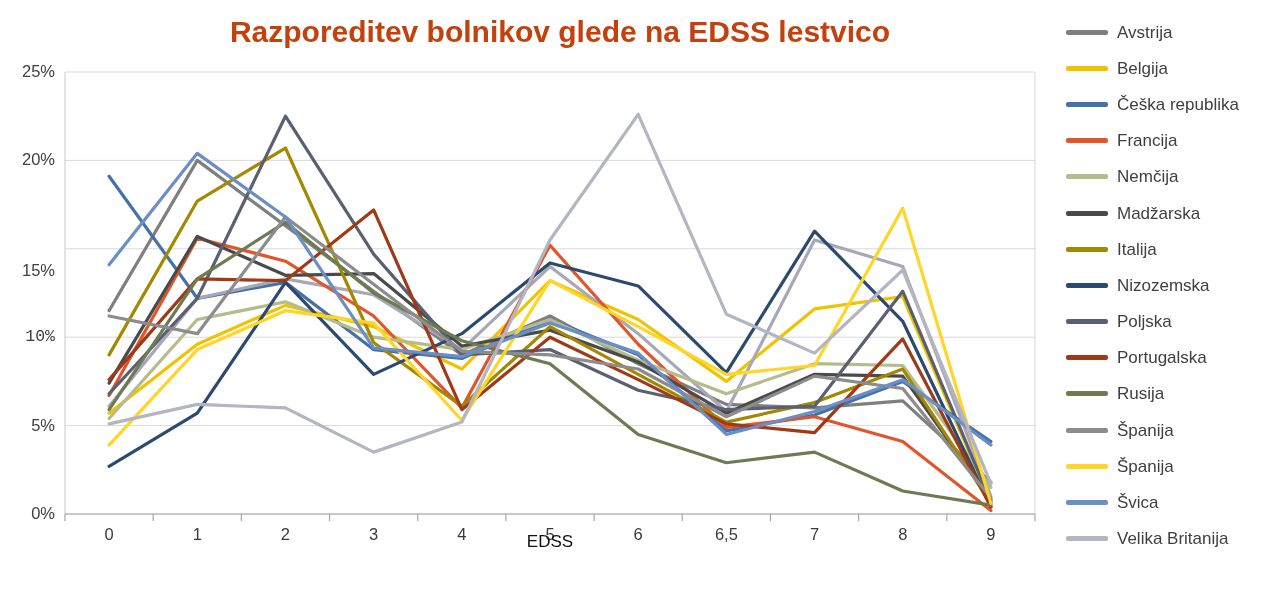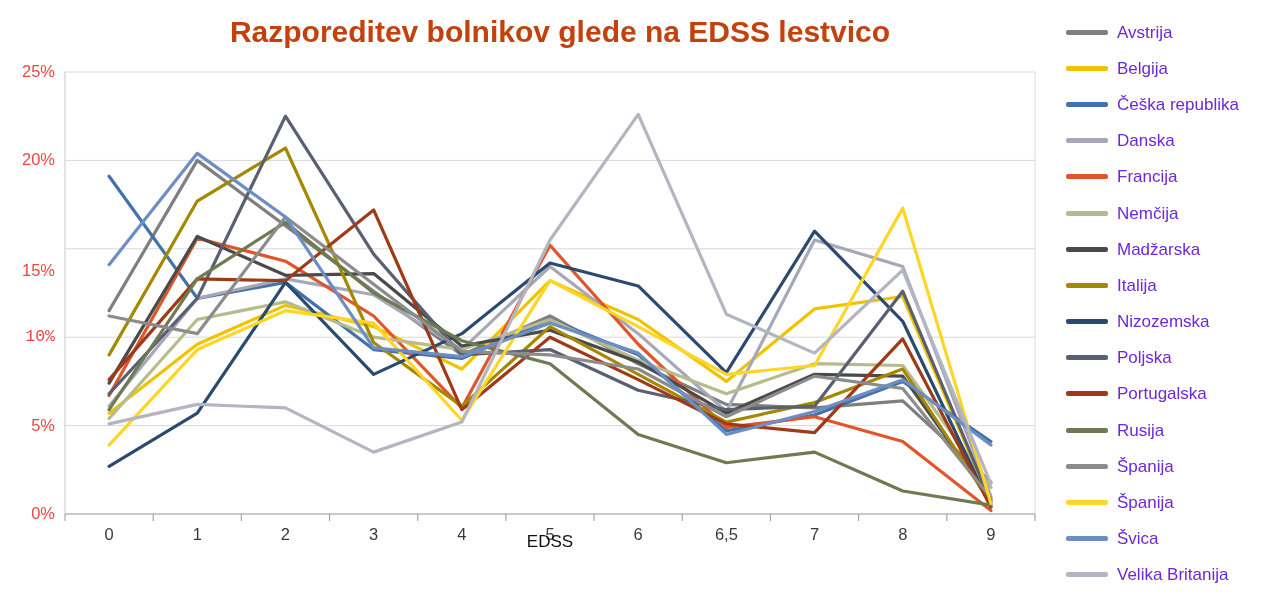--- a/index.html
+++ b/index.html
@@ -34,21 +34,21 @@
   }
   .plot-svg {
     position: absolute;
     left: 0;
     top: 0;
   }
   .ytick-label {
     position: absolute;
     text-align: right;
     font-size: 16.5px;
-    color: #ef4444;
+    color: #404040;
     width: 52px;
   }
   .xtick-label {
     position: absolute;
     text-align: center;
     font-size: 16.5px;
     color: #3a3a3a;
     width: 60px;
   }
   .xaxis-title {
@@ -75,21 +75,21 @@
   }
   .legend-swatch {
     width: 42px;
     height: 5px;
     border-radius: 2px;
     flex: 0 0 auto;
     margin-right: 9px;
   }
   .legend-label {
     font-size: 17px;
-    color: #6d28d9;
+    color: #404040;
     white-space: nowrap;
     line-height: 1;
   }
 </style>
 </head>
 <body>
 
 <div id="chart-root">
 
   <div class="chart-title">Razporeditev bolnikov glede na EDSS lestvico</div>
@@ -173,24 +173,20 @@
       </div>
       <div class="legend-item">
         <span class="legend-swatch" style="background: rgb(240, 195, 0);"></span>
         <span class="legend-label">Belgija</span>
       </div>
       <div class="legend-item">
         <span class="legend-swatch" style="background: rgb(68, 114, 168);"></span>
         <span class="legend-label">Češka republika</span>
       </div>
       <div class="legend-item">
-        <span class="legend-swatch" style="background: rgb(166, 168, 184);"></span>
-        <span class="legend-label">Danska</span>
-      </div>
-      <div class="legend-item">
         <span class="legend-swatch" style="background: rgb(225, 85, 43);"></span>
         <span class="legend-label">Francija</span>
       </div>
       <div class="legend-item">
         <span class="legend-swatch" style="background: rgb(183, 187, 139);"></span>
         <span class="legend-label">Nemčija</span>
       </div>
       <div class="legend-item">
         <span class="legend-swatch" style="background: rgb(74, 74, 74);"></span>
         <span class="legend-label">Madžarska</span>

